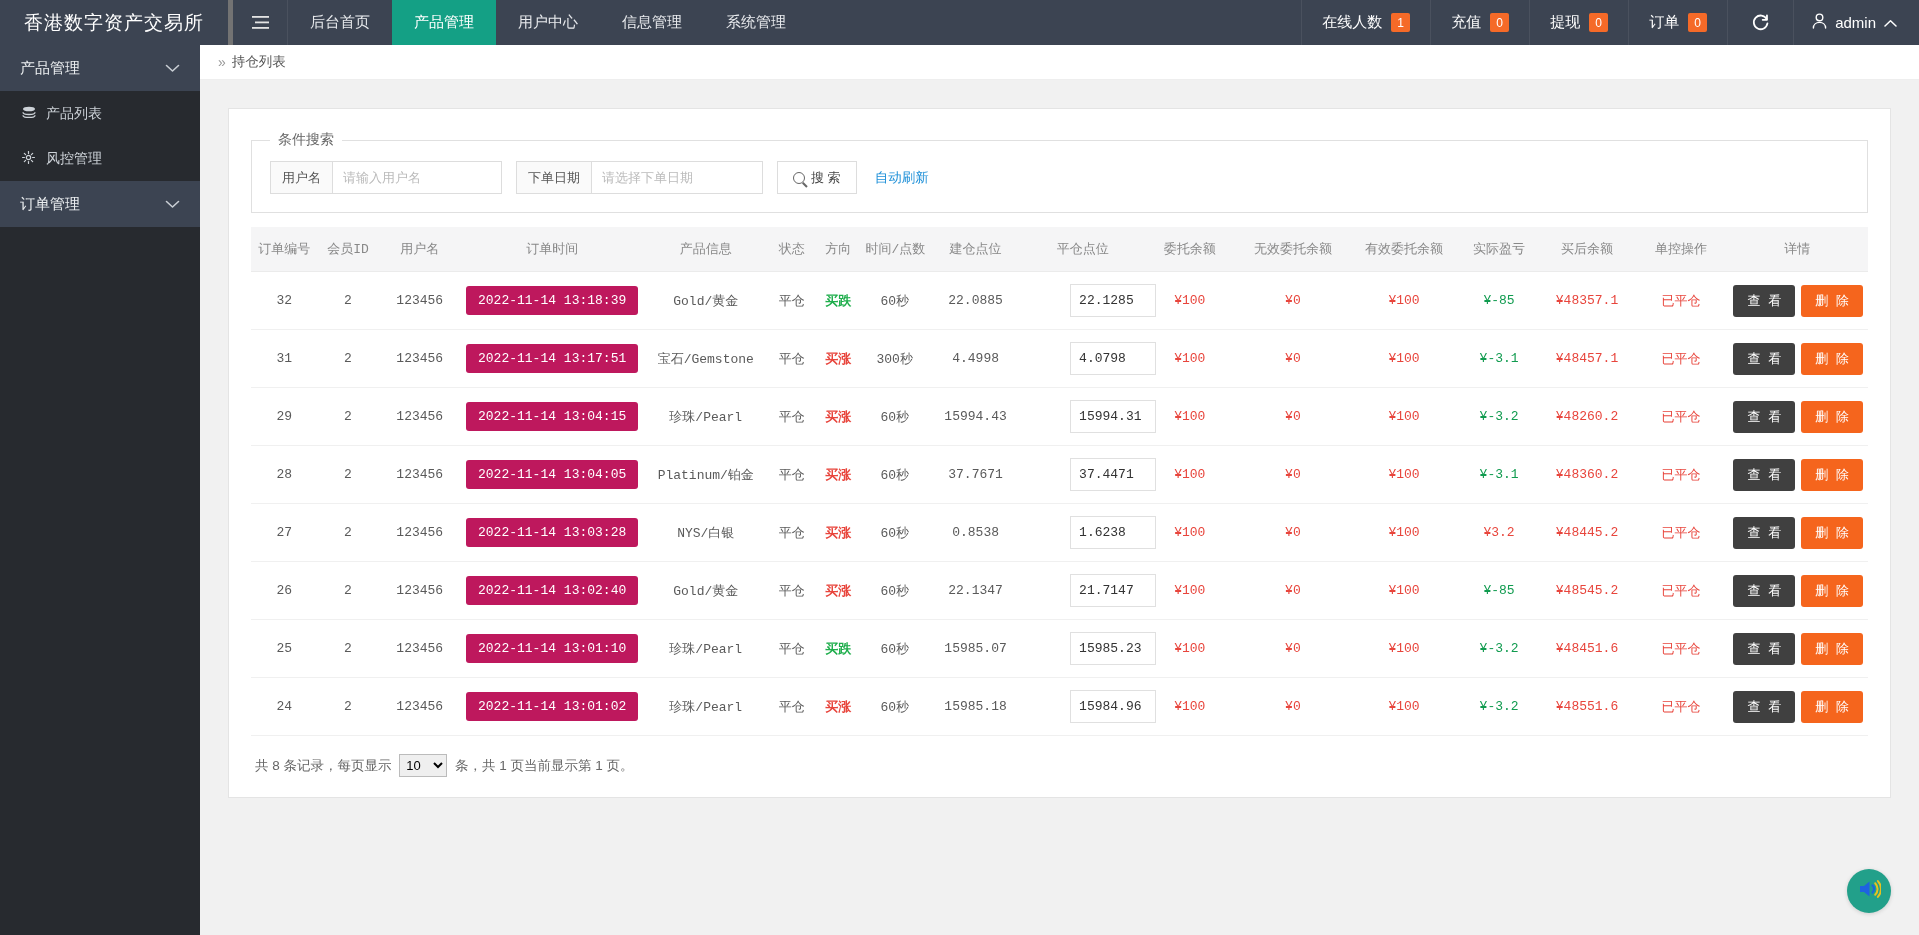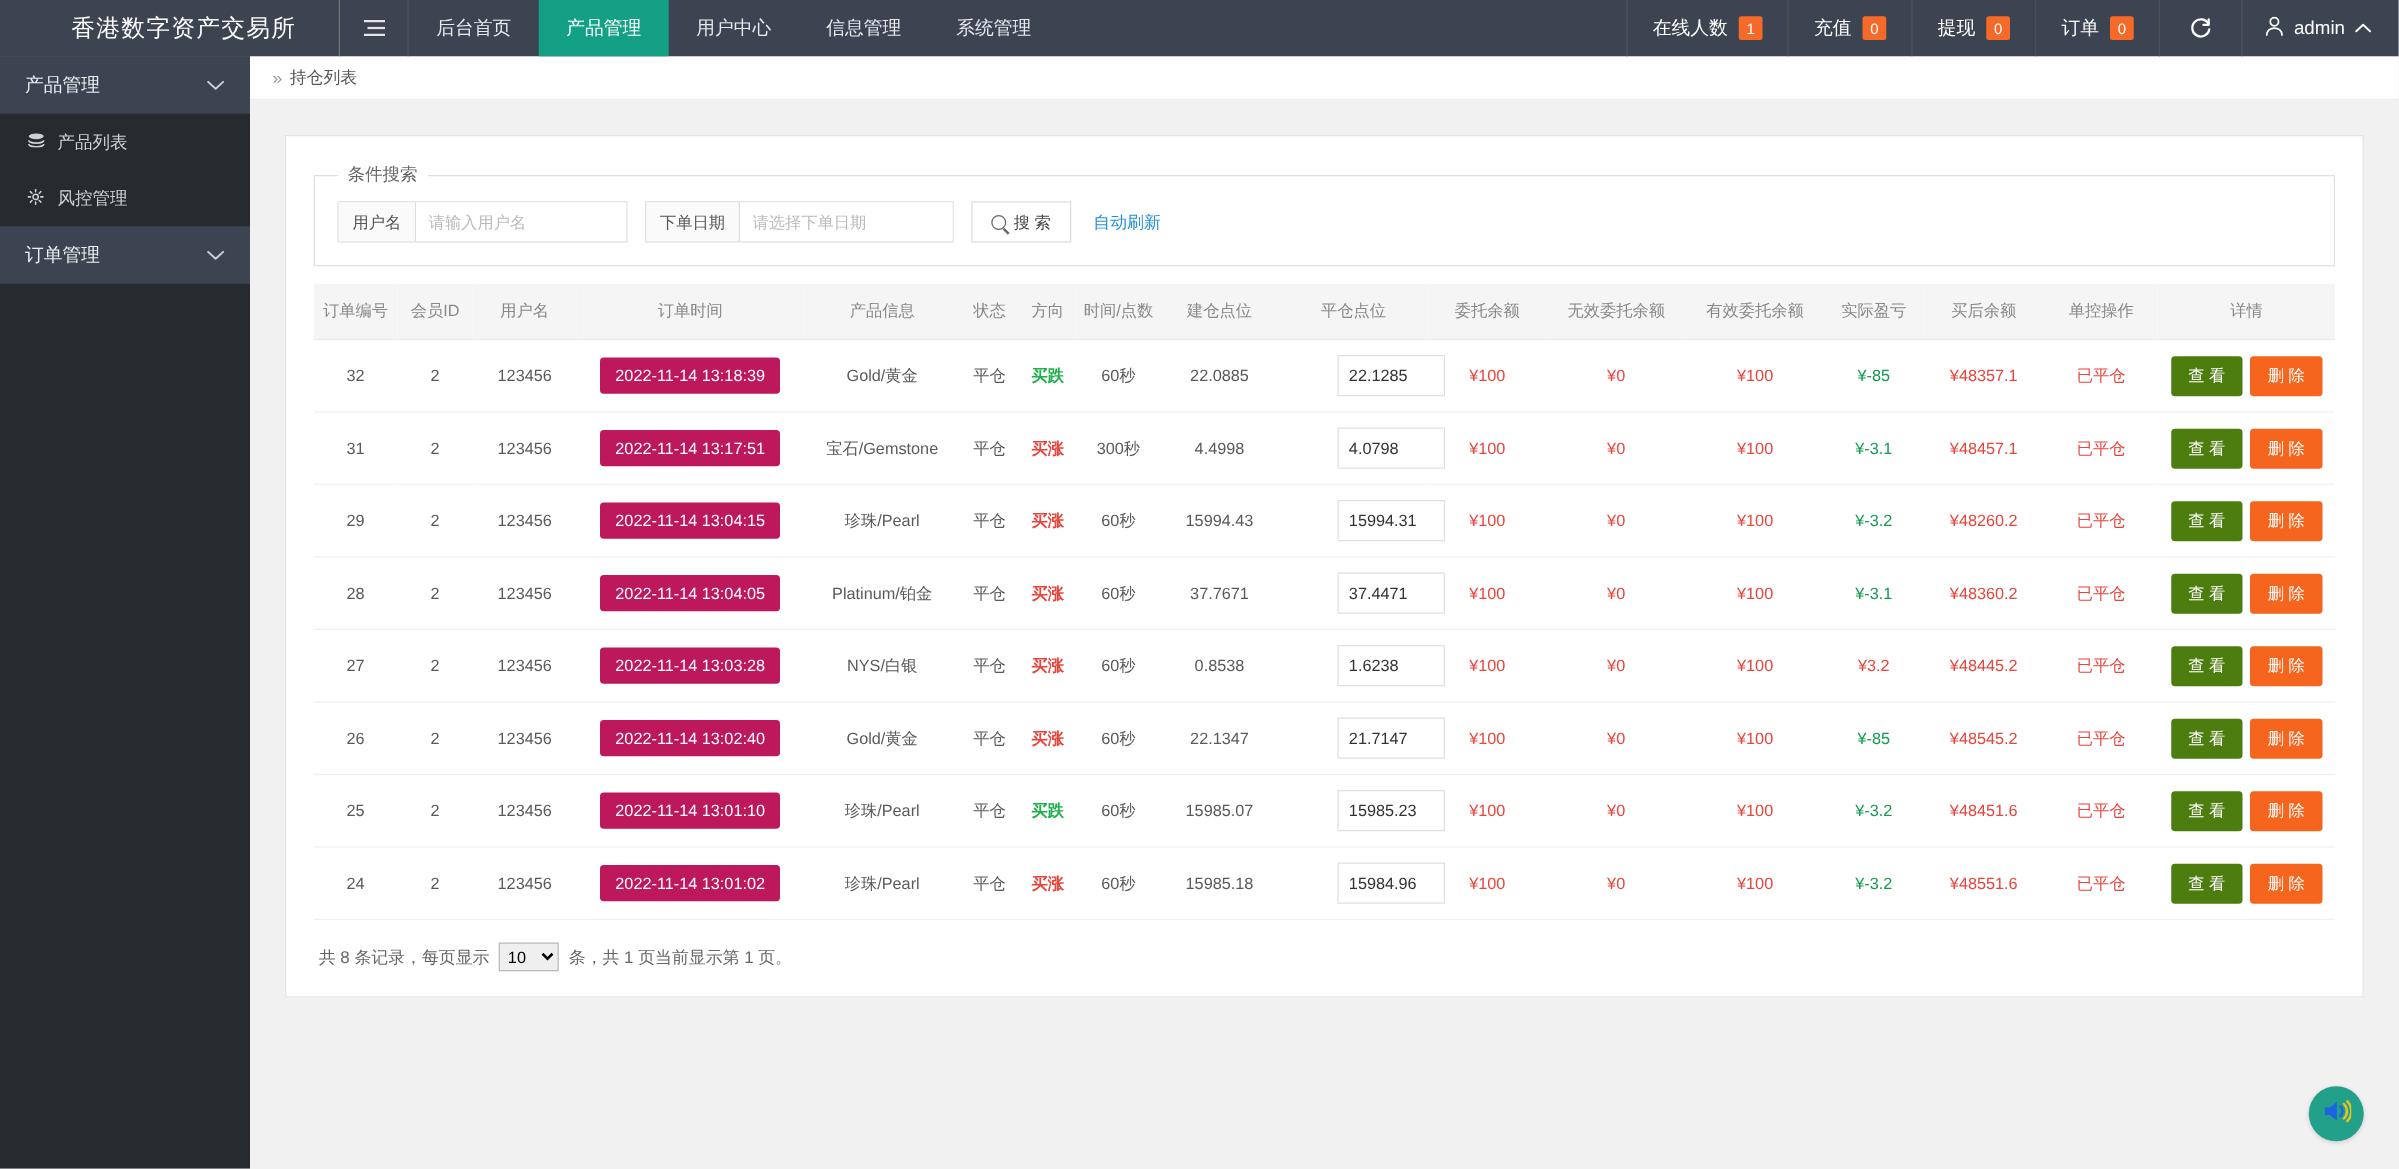--- a/index.html
+++ b/index.html
@@ -14,27 +14,26 @@
   .topbar {
     height: 45px; width: 100%;
     background: #3c4452;
     display: flex; align-items: stretch;
     color: #fff;
     position: relative;
     z-index: 30;
   }
   .brand {
     display: flex; align-items: center;
-    padding: 0 34px;
+    padding: 0 24px;
     font-size: 19px;
     letter-spacing: 1px;
-    border-right: 1px solid #737373;
+    border-right: 5px solid #737373;
     min-width: 200px;
     justify-content: center;
-    margin-left: 23px;
   }
   .ham {
     display: flex; align-items: center; justify-content: center;
     width: 55px;
     font-size: 18px;
     border-right: 1px solid #4a515e;
     color: #e4e4e4;
   }
   .navitem {
     display: flex; align-items: center; justify-content: center;
@@ -187,21 +186,21 @@
     border:1.6px solid #666; border-radius:50%;
     position: relative;
   }
   .mag::after {
     content:""; position:absolute; right:-4px; bottom:-3px;
     width:6px; height:1.6px; background:#666;
     transform: rotate(45deg);
   }
 
   
-  table.grid { width: 100%; border-collapse: collapse; table-layout: fixed; }
+  table.grid { width: 100%; border-collapse: collapse; table-layout: fixed; font-family: Liberation Mono, monospace; }
   table.grid thead th {
     background: #f5f5f6;
     color: #888;
     font-weight: normal;
     font-size: 13px;
     padding: 13px 4px;
     text-align: center;
     border-bottom: 1px solid #ebebeb;
     white-space: nowrap;
   }
@@ -242,21 +241,21 @@
     display: inline-block;
     border: none;
     color: #fff;
     font-size: 13px;
     padding: 7px 14px;
     border-radius: 3px;
     cursor: pointer;
     font-family: inherit;
     margin: 0 3px;
   }
-  .btn-view { background: #4d7c0f; }
+  .btn-view { background: #404040; }
   .btn-del  { background: #f5651d; }
 
   
   .pager {
     padding: 18px 4px 6px 4px;
     font-size: 13.5px;
     color: #666;
   }
   .pager select {
     font-size: 13px;

